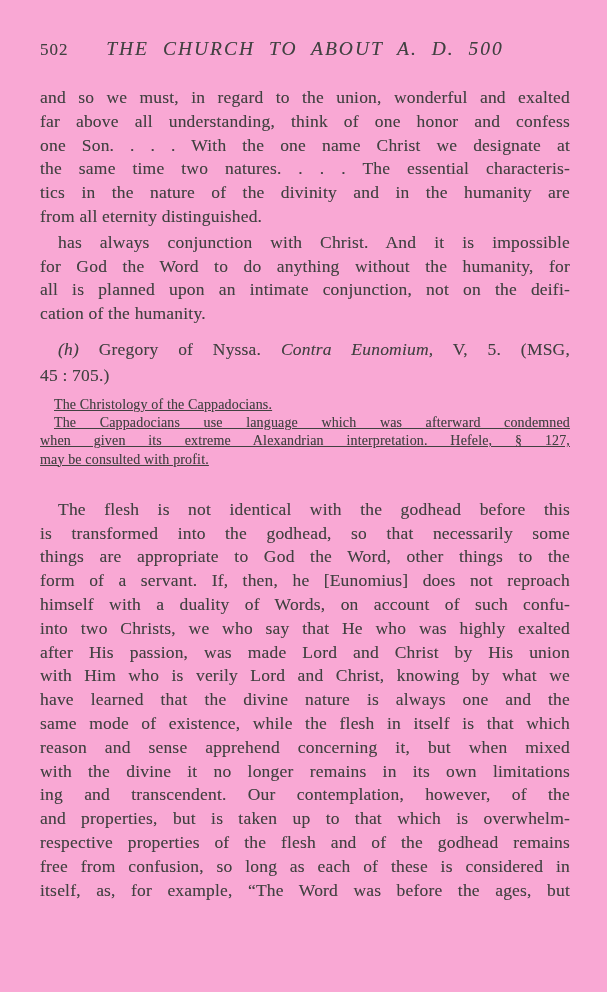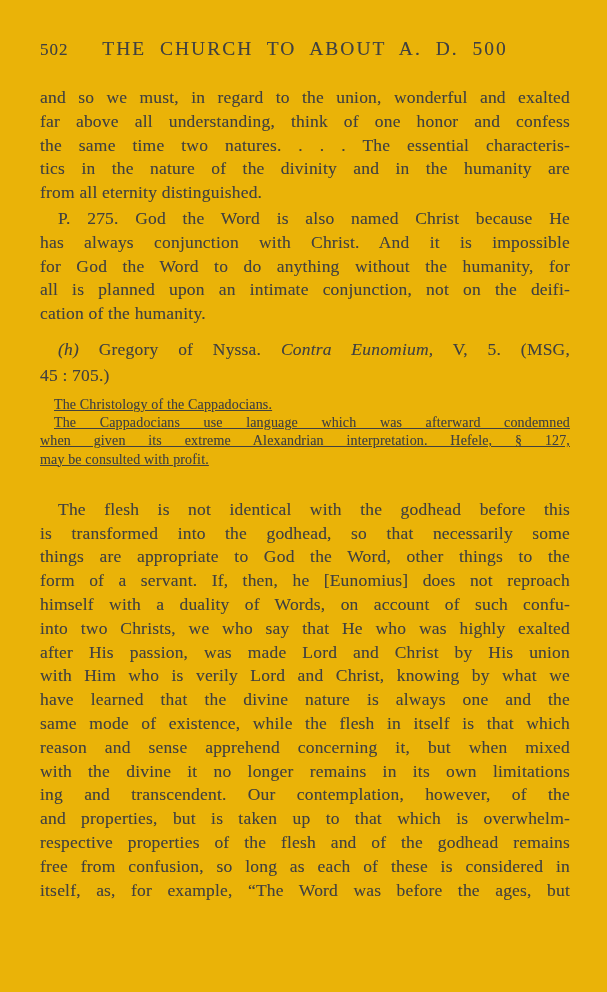--- a/index.html
+++ b/index.html
@@ -7,40 +7,41 @@
   body {
     width: 607px; height: 992px;
     font-family: "Liberation Serif", "DejaVu Serif", serif;
     color: #414141;
   }
   .page {
     position: relative;
     width: 607px; height: 992px;
     padding: 38px 37px 0 40px;
     overflow: hidden;
-    background: #eab308;
+    background: #f9a8d4;
     text-shadow: 0 0 0.5px rgba(70,70,70,0.35);
   }
   .page-header {
     position: relative;
     height: 22px;
     margin-bottom: 26px;
   }
   .page-number {
     position: absolute;
     left: 0; top: 2px;
     font-size: 17px;
     letter-spacing: 1px;
   }
   .running-title {
     text-align: center;
     font-size: 19.5px;
     letter-spacing: 2px;
     word-spacing: 7px;
     white-space: nowrap;
+    font-style: italic;
   }
   .body-text { font-size: 17.5px; line-height: 23.8px; letter-spacing: 0.2px; }
   .tline { text-align: justify; text-align-last: justify; }
   .tline-last { text-align-last: left; }
   .justify-last .tline-last { text-align-last: justify; }
   .indent-first > .tline:first-child { text-indent: 18px; }
 
   .para-continuation { margin-top: 0; }
   .para-p275 { margin-top: 2px; }
 
@@ -70,27 +71,27 @@
 <div class="page">
 
   <div class="page-header">
     <span class="page-number">502</span>
     <div class="running-title">THE CHURCH TO ABOUT A. D. 500</div>
   </div>
 
   <div class="body-text para-continuation">
       <div class="tline">and so we must, in regard to the union, wonderful and exalted</div>
       <div class="tline">far above all understanding, think of one honor and confess</div>
+      <div class="tline">one Son. . . . With the one name Christ we designate at</div>
       <div class="tline">the same time two natures. . . . The essential characteris-</div>
       <div class="tline">tics in the nature of the divinity and in the humanity are</div>
       <div class="tline tline-last">from all eternity distinguished.</div>
     </div>
 
   <div class="body-text para-p275 indent-first">
-      <div class="tline">P. 275. God the Word is also named Christ because He</div>
       <div class="tline">has always conjunction with Christ. And it is impossible</div>
       <div class="tline">for God the Word to do anything without the humanity, for</div>
       <div class="tline">all is planned upon an intimate conjunction, not on the deifi-</div>
       <div class="tline tline-last">cation of the humanity.</div>
     </div>
 
   <div class="source-heading">
     <div class="tline"><span class="it">(h)</span> <span>Gregory of Nyssa.</span> <span class="it">Contra Eunomium,</span> <span>V, 5. (MSG,</span></div>
     <div class="tline tline-last">45 : 705.)</div>
   </div>

